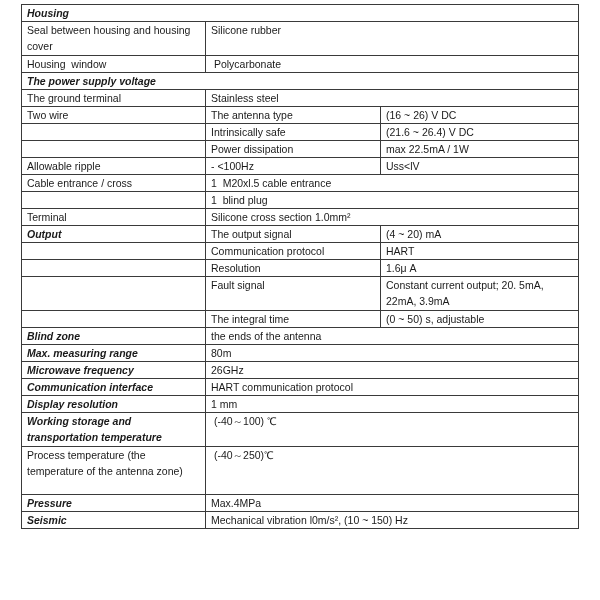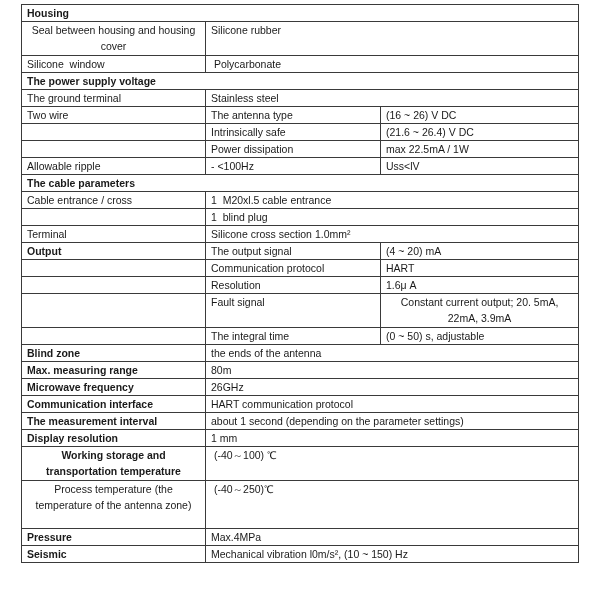--- a/index.html
+++ b/index.html
@@ -14,22 +14,22 @@
   }
   table.spec td {
     border: 1px solid #3a3a3a;
     padding: 0 5px;
     height: 16px;
     line-height: 16px;
     vertical-align: top;
     white-space: nowrap;
     overflow: hidden;
   }
-  table.spec td.wrap { white-space: normal; text-align: center; }
-  td.b { font-weight: bold; }
+  table.spec td.wrap { white-space: normal; }
+  td.b { font-weight: bold; font-style: italic; }
   tr.h2 td { height: 33px; }
   tr.h3 td { height: 47px; }
   col.c1 { width: 184px; }
   col.c2 { width: 175px; }
   col.c3 { width: 198px; }
   .np { font-weight: normal; }
 </style>
 </head>
 <body>
 
@@ -41,21 +41,21 @@
     </colgroup>
   <tbody>
     <tr>
       <td class="b" colspan="3">Housing</td>
     </tr>
     <tr class="h2">
       <td class="wrap">Seal between housing and housing cover</td>
       <td colspan="2">Silicone rubber</td>
     </tr>
     <tr>
-      <td style="white-space:pre">Silicone  window</td>
+      <td style="white-space:pre">Housing  window</td>
       <td colspan="2" style="white-space:pre"> Polycarbonate</td>
     </tr>
     <tr>
       <td class="b" colspan="3">The power supply voltage</td>
     </tr>
 
     <tr>
       <td>The ground terminal</td>
       <td colspan="2">Stainless steel</td>
     </tr>
@@ -73,23 +73,20 @@
       <td></td>
       <td>Power dissipation</td>
       <td>max 22.5mA / 1W</td>
     </tr>
     <tr>
       <td>Allowable ripple</td>
       <td>- &lt;100Hz</td>
       <td>Uss&lt;lV</td>
     </tr>
 
-    <tr>
-      <td class="b" colspan="3">The cable parameters</td>
-    </tr>
     <tr>
       <td>Cable entrance / cross</td>
       <td colspan="2" style="white-space:pre">1  M20xl.5 cable entrance</td>
     </tr>
     <tr>
       <td></td>
       <td colspan="2" style="white-space:pre">1  blind plug</td>
     </tr>
     <tr>
       <td>Terminal</td>
@@ -132,24 +129,20 @@
     </tr>
     <tr>
       <td class="b">Microwave frequency</td>
       <td colspan="2">26GHz</td>
     </tr>
     <tr>
       <td class="b">Communication interface</td>
       <td colspan="2">HART communication protocol</td>
     </tr>
     <tr>
-      <td class="b">The measurement interval</td>
-      <td colspan="2">about 1 second (depending on the parameter settings)</td>
-    </tr>
-    <tr>
       <td class="b">Display resolution</td>
       <td colspan="2">1 mm</td>
     </tr>
     <tr class="h2">
       <td class="b wrap">Working storage and transportation temperature</td>
       <td colspan="2" style="white-space:pre"> (-40～100) ℃</td>
     </tr>
 
     <tr class="h3">
       <td class="wrap"><span class="b" style="font-weight:normal">Process temperature</span><span class="np"> (the temperature of the antenna zone)</span></td>

